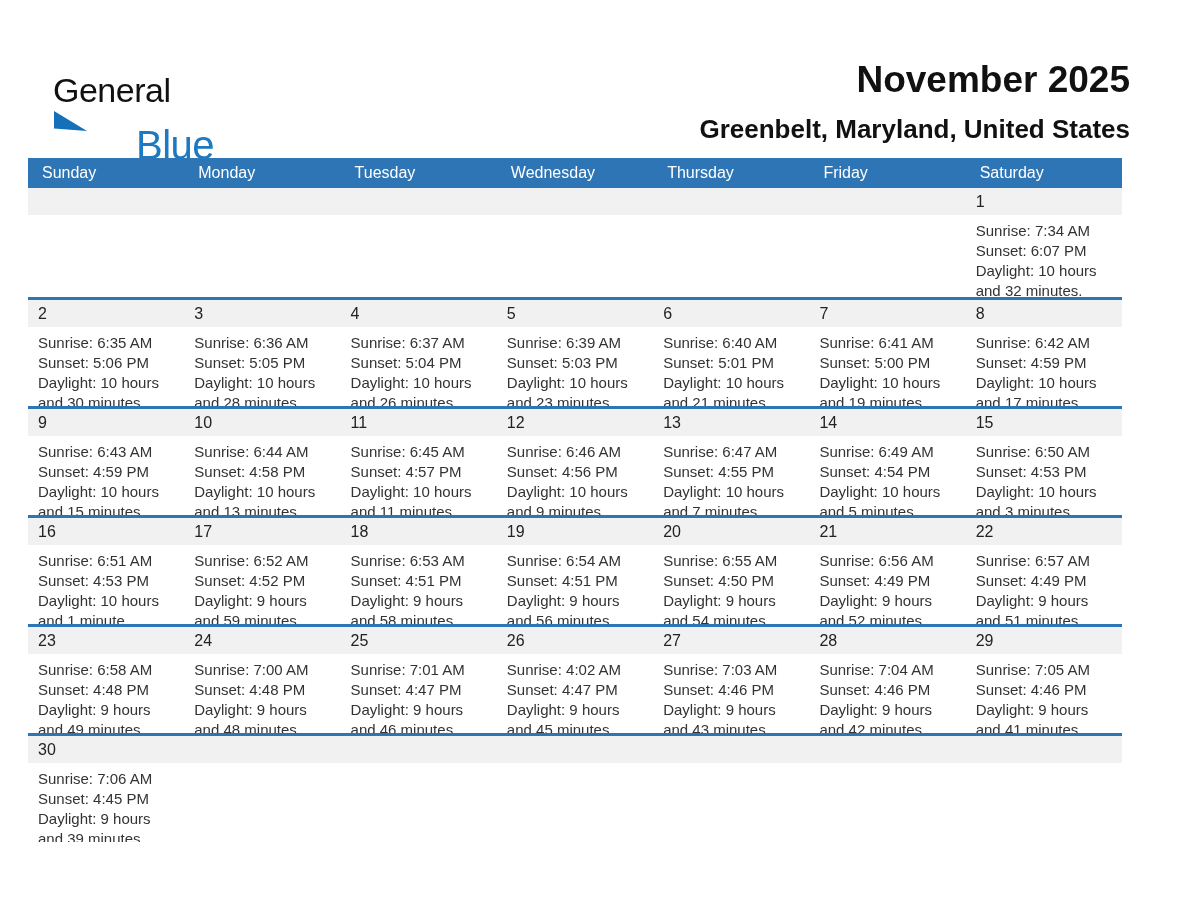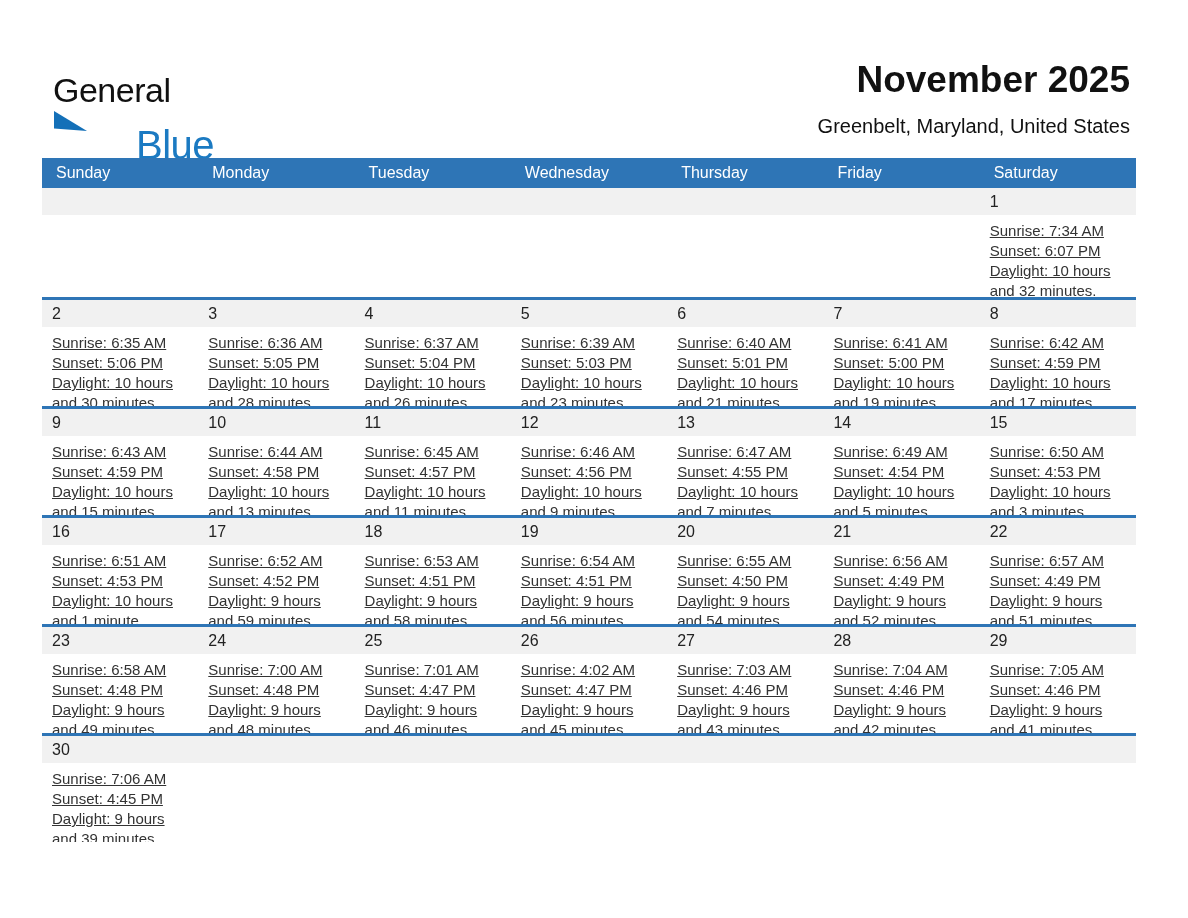--- a/index.html
+++ b/index.html
@@ -25,35 +25,35 @@
   .logo-general{font-size:34px;line-height:32px;font-weight:500;color:#111;letter-spacing:-0.5px;}
   .logo-triangle{width:33px;height:20px;margin-left:1px;margin-top:5px;
     background:var(--tri-blue);
     clip-path:polygon(0 0,100% 100%,0 88%);}
   .logo-blue{font-size:40px;line-height:28px;font-weight:500;color:var(--logo-blue);
     margin-left:83px;letter-spacing:-0.5px;}
 
   
   .title-block{position:absolute;top:60px;right:58px;text-align:right;}
   .title{font-size:37px;font-weight:700;color:#111;line-height:1.1;}
-  .subtitle{font-size:20px;font-weight:400;color:#111;margin-top:14px;line-height:1.1;}
+  .subtitle{font-size:26px;font-weight:700;color:#111;margin-top:14px;line-height:1.1;}
 
   
-  .calendar{position:absolute;left:42px;top:158px;width:1094px;}
+  .calendar{position:absolute;left:28px;top:158px;width:1094px;}
   .weekday-row{display:flex;height:30px;background:var(--blue);}
   .weekday-cell{flex:1;color:#ffffff;font-size:16px;line-height:30px;
     padding-left:14px;overflow:hidden;white-space:nowrap;}
 
   .week-row{display:flex;border-top:3px solid var(--blue);height:109px;}
   .week-row:first-child{border-top:none;}
   .day-cell{flex:1;display:flex;flex-direction:column;overflow:hidden;}
   .day-num{height:27px;flex:0 0 27px;background:var(--band);
     font-size:16px;line-height:27px;padding-left:10px;color:#222;}
   .day-body{padding:6px 6px 0 10px;font-size:15px;line-height:20px;color:var(--text);
-    white-space:nowrap;text-decoration:underline;}
+    white-space:nowrap;}
 </style>
 </head>
 <body>
 
 <div class="page">
 
   <div class="logo">
     <div class="logo-top">
       <span class="logo-general">General</span>
       <span class="logo-triangle"></span>

